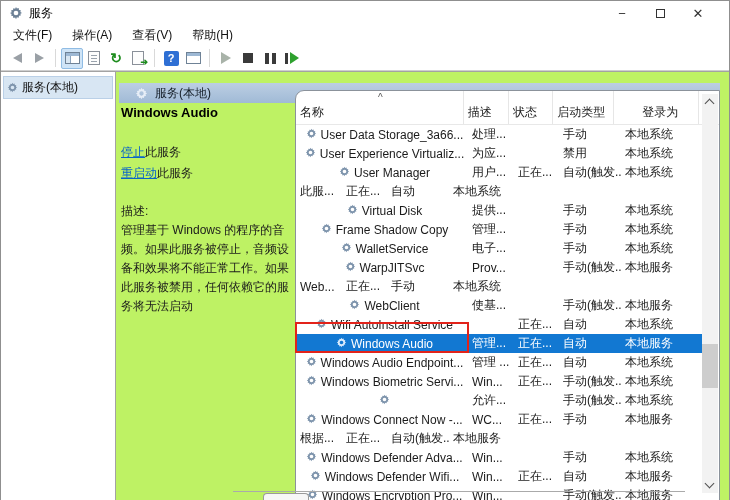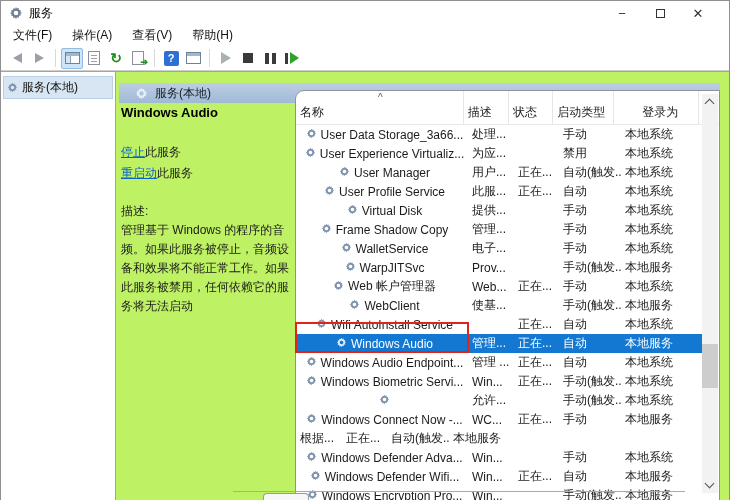--- a/index.html
+++ b/index.html
@@ -247,26 +247,20 @@
                     <path fill="currentColor" fill-rule="evenodd" d="M12 1.5l1.5 2.8 3.1-.8.5 3.2 3.2.5-.8 3.1 2.8 1.5-2.8 1.5.8 3.1-3.2.5-.5 3.2-3.1-.8L12 22.5l-1.5-2.8-3.1.8-.5-3.2-3.2-.5.8-3.1L1.7 12l2.8-1.5-.8-3.1 3.2-.5.5-3.2 3.1.8L12 1.5zm0 6.5a4 4 0 100 8 4 4 0 000-8z"></path>
                   </svg></span>
                 <span class="nm">User Manager</span>
               </div>
               <div class="cell desc">用户...</div>
               <div class="cell status">正在...</div>
               <div class="cell startup">自动(触发...</div>
               <div class="cell logon">本地系统</div>
             </div>
             <div class="row">
-              <div class="cell name">
-                <span><svg class="gear-svg" viewBox="0 0 24 24">
-                    <path fill="currentColor" fill-rule="evenodd" d="M12 1.5l1.5 2.8 3.1-.8.5 3.2 3.2.5-.8 3.1 2.8 1.5-2.8 1.5.8 3.1-3.2.5-.5 3.2-3.1-.8L12 22.5l-1.5-2.8-3.1.8-.5-3.2-3.2-.5.8-3.1L1.7 12l2.8-1.5-.8-3.1 3.2-.5.5-3.2 3.1.8L12 1.5zm0 6.5a4 4 0 100 8 4 4 0 000-8z"></path>
-                  </svg></span>
-                <span class="nm">User Profile Service</span>
-              </div>
               <div class="cell desc">此服...</div>
               <div class="cell status">正在...</div>
               <div class="cell startup">自动</div>
               <div class="cell logon">本地系统</div>
             </div>
             <div class="row">
               <div class="cell name">
                 <span><svg class="gear-svg" viewBox="0 0 24 24">
                     <path fill="currentColor" fill-rule="evenodd" d="M12 1.5l1.5 2.8 3.1-.8.5 3.2 3.2.5-.8 3.1 2.8 1.5-2.8 1.5.8 3.1-3.2.5-.5 3.2-3.1-.8L12 22.5l-1.5-2.8-3.1.8-.5-3.2-3.2-.5.8-3.1L1.7 12l2.8-1.5-.8-3.1 3.2-.5.5-3.2 3.1.8L12 1.5zm0 6.5a4 4 0 100 8 4 4 0 000-8z"></path>
                   </svg></span>
@@ -307,26 +301,20 @@
                     <path fill="currentColor" fill-rule="evenodd" d="M12 1.5l1.5 2.8 3.1-.8.5 3.2 3.2.5-.8 3.1 2.8 1.5-2.8 1.5.8 3.1-3.2.5-.5 3.2-3.1-.8L12 22.5l-1.5-2.8-3.1.8-.5-3.2-3.2-.5.8-3.1L1.7 12l2.8-1.5-.8-3.1 3.2-.5.5-3.2 3.1.8L12 1.5zm0 6.5a4 4 0 100 8 4 4 0 000-8z"></path>
                   </svg></span>
                 <span class="nm">WarpJITSvc</span>
               </div>
               <div class="cell desc">Prov...</div>
               <div class="cell status"></div>
               <div class="cell startup">手动(触发...</div>
               <div class="cell logon">本地服务</div>
             </div>
             <div class="row">
-              <div class="cell name">
-                <span><svg class="gear-svg" viewBox="0 0 24 24">
-                    <path fill="currentColor" fill-rule="evenodd" d="M12 1.5l1.5 2.8 3.1-.8.5 3.2 3.2.5-.8 3.1 2.8 1.5-2.8 1.5.8 3.1-3.2.5-.5 3.2-3.1-.8L12 22.5l-1.5-2.8-3.1.8-.5-3.2-3.2-.5.8-3.1L1.7 12l2.8-1.5-.8-3.1 3.2-.5.5-3.2 3.1.8L12 1.5zm0 6.5a4 4 0 100 8 4 4 0 000-8z"></path>
-                  </svg></span>
-                <span class="nm">Web 帐户管理器</span>
-              </div>
               <div class="cell desc">Web...</div>
               <div class="cell status">正在...</div>
               <div class="cell startup">手动</div>
               <div class="cell logon">本地系统</div>
             </div>
             <div class="row">
               <div class="cell name">
                 <span><svg class="gear-svg" viewBox="0 0 24 24">
                     <path fill="currentColor" fill-rule="evenodd" d="M12 1.5l1.5 2.8 3.1-.8.5 3.2 3.2.5-.8 3.1 2.8 1.5-2.8 1.5.8 3.1-3.2.5-.5 3.2-3.1-.8L12 22.5l-1.5-2.8-3.1.8-.5-3.2-3.2-.5.8-3.1L1.7 12l2.8-1.5-.8-3.1 3.2-.5.5-3.2 3.1.8L12 1.5zm0 6.5a4 4 0 100 8 4 4 0 000-8z"></path>
                   </svg></span>

